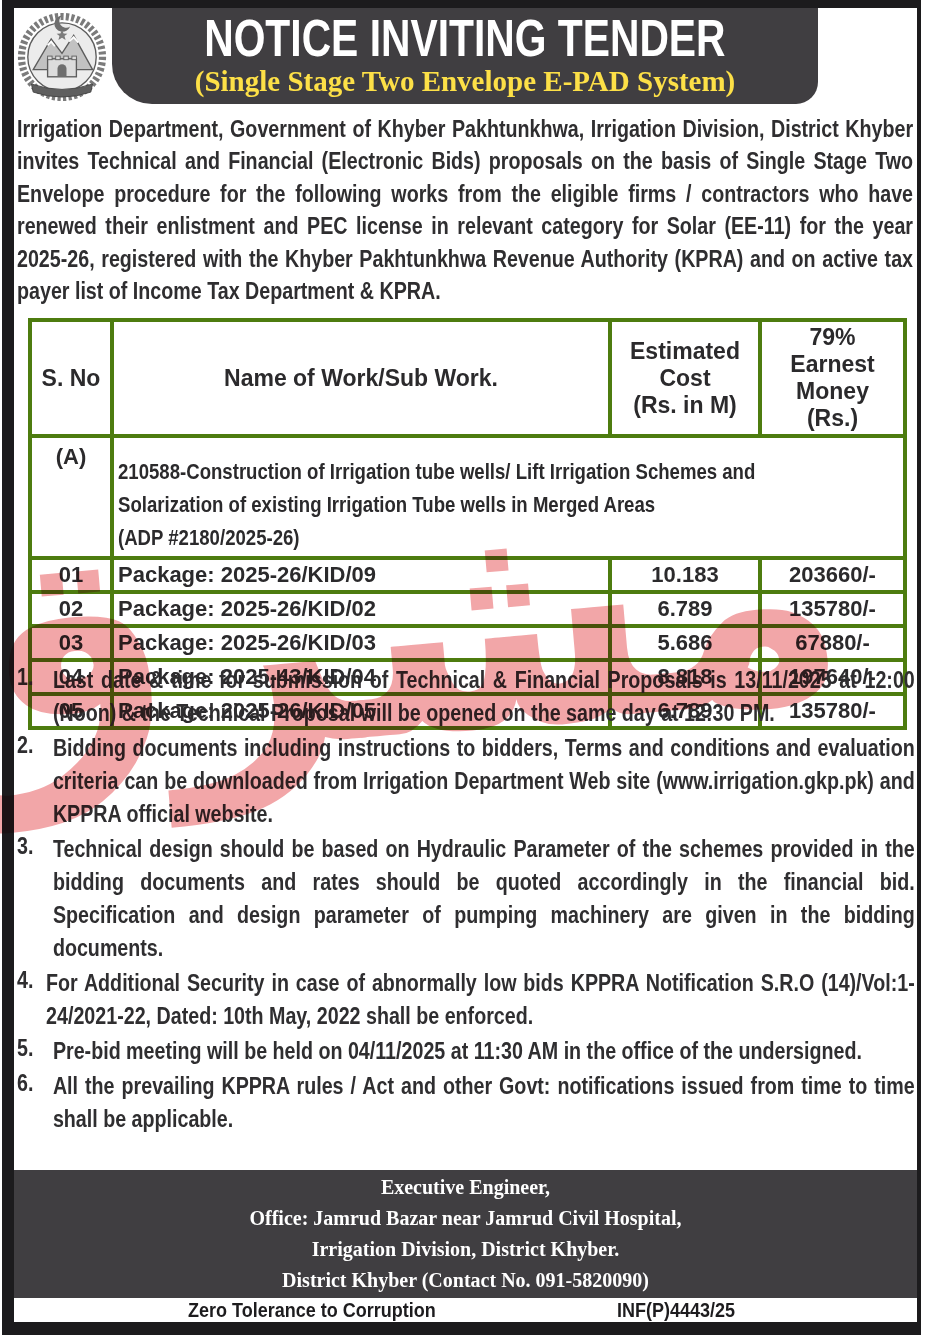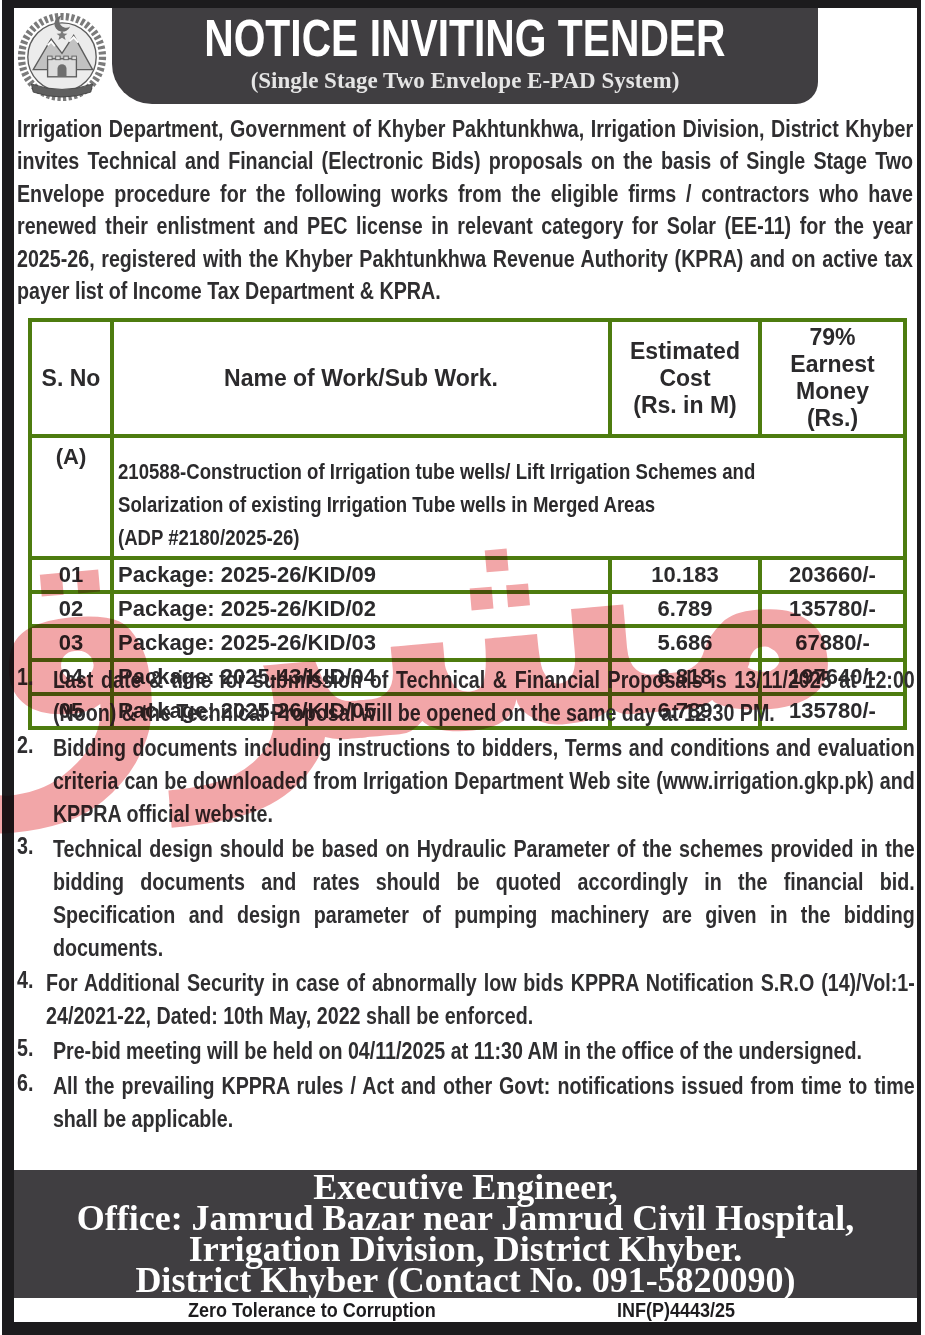--- a/index.html
+++ b/index.html
@@ -13,22 +13,22 @@
            border-left:12px solid #1c1b1d; border-top:8px solid #1c1b1d;
            border-right:4px solid #1c1b1d; border-bottom:13px solid #1c1b1d;
            pointer-events:none; z-index:3; }
 
   
   .banner { position:absolute; left:112px; top:8px; width:706px; height:96px;
             background:#403e41; border-radius:0 0 22px 40px; z-index:1;
             display:flex; flex-direction:column; align-items:center; justify-content:center; }
   .title { color:#fff; font-weight:bold; font-size:51px; line-height:50px; white-space:nowrap;
            display:inline-block; transform:scaleX(0.80); letter-spacing:0px; }
-  .subtitle { color:#e5e5e5; font-family:"Liberation Serif", serif; font-weight:bold;
-              font-size:23px; line-height:34px; white-space:nowrap; }
+  .subtitle { color:#fde047; font-family:"Liberation Serif", serif; font-weight:bold;
+              font-size:29px; line-height:34px; white-space:nowrap; }
 
   .emblem { position:absolute; left:17px; top:10px; width:90px; height:94px; z-index:2; }
 
   
   .intro { position:absolute; left:17px; top:113px; width:1048px;
            transform:scaleX(0.855); transform-origin:left top;
            font-size:23px; font-weight:bold; color:#2f2e30;
            line-height:32.4px; text-align:justify; }
 
   
@@ -50,21 +50,21 @@
                 transform:scaleX(0.855); transform-origin:left top;
                 font-size:23px; font-weight:bold; color:#2f2e30; }
   .cond { display:flex; margin-bottom:2px; }
   .cond .num { flex:0 0 42px; }
   .cond .txt { flex:1; text-align:justify; line-height:33px; }
 
   
   .signature { position:absolute; left:14px; top:1170px; width:903px; height:128px;
                background:#403e41; color:#fff; z-index:2;
                font-family:"Liberation Serif", serif; font-weight:bold;
-               font-size:36px; line-height:31px; text-align:center;
+               font-size:20px; line-height:31px; text-align:center;
                display:flex; flex-direction:column; justify-content:center; }
 
   
   .bottom-strip { position:absolute; left:14px; top:1298px; width:903px; height:24px;
                   background:#fff; z-index:2; }
   .bottom-left { position:absolute; left:188px; top:1299px; font-size:20px; font-weight:bold;
                  color:#1d1c1e; transform:scaleX(0.9); transform-origin:left top; z-index:2;
                  white-space:nowrap; }
   .bottom-right { position:absolute; left:617px; top:1299px; font-size:20px; font-weight:bold;
                   color:#1d1c1e; transform:scaleX(0.9); transform-origin:left top; z-index:2;

